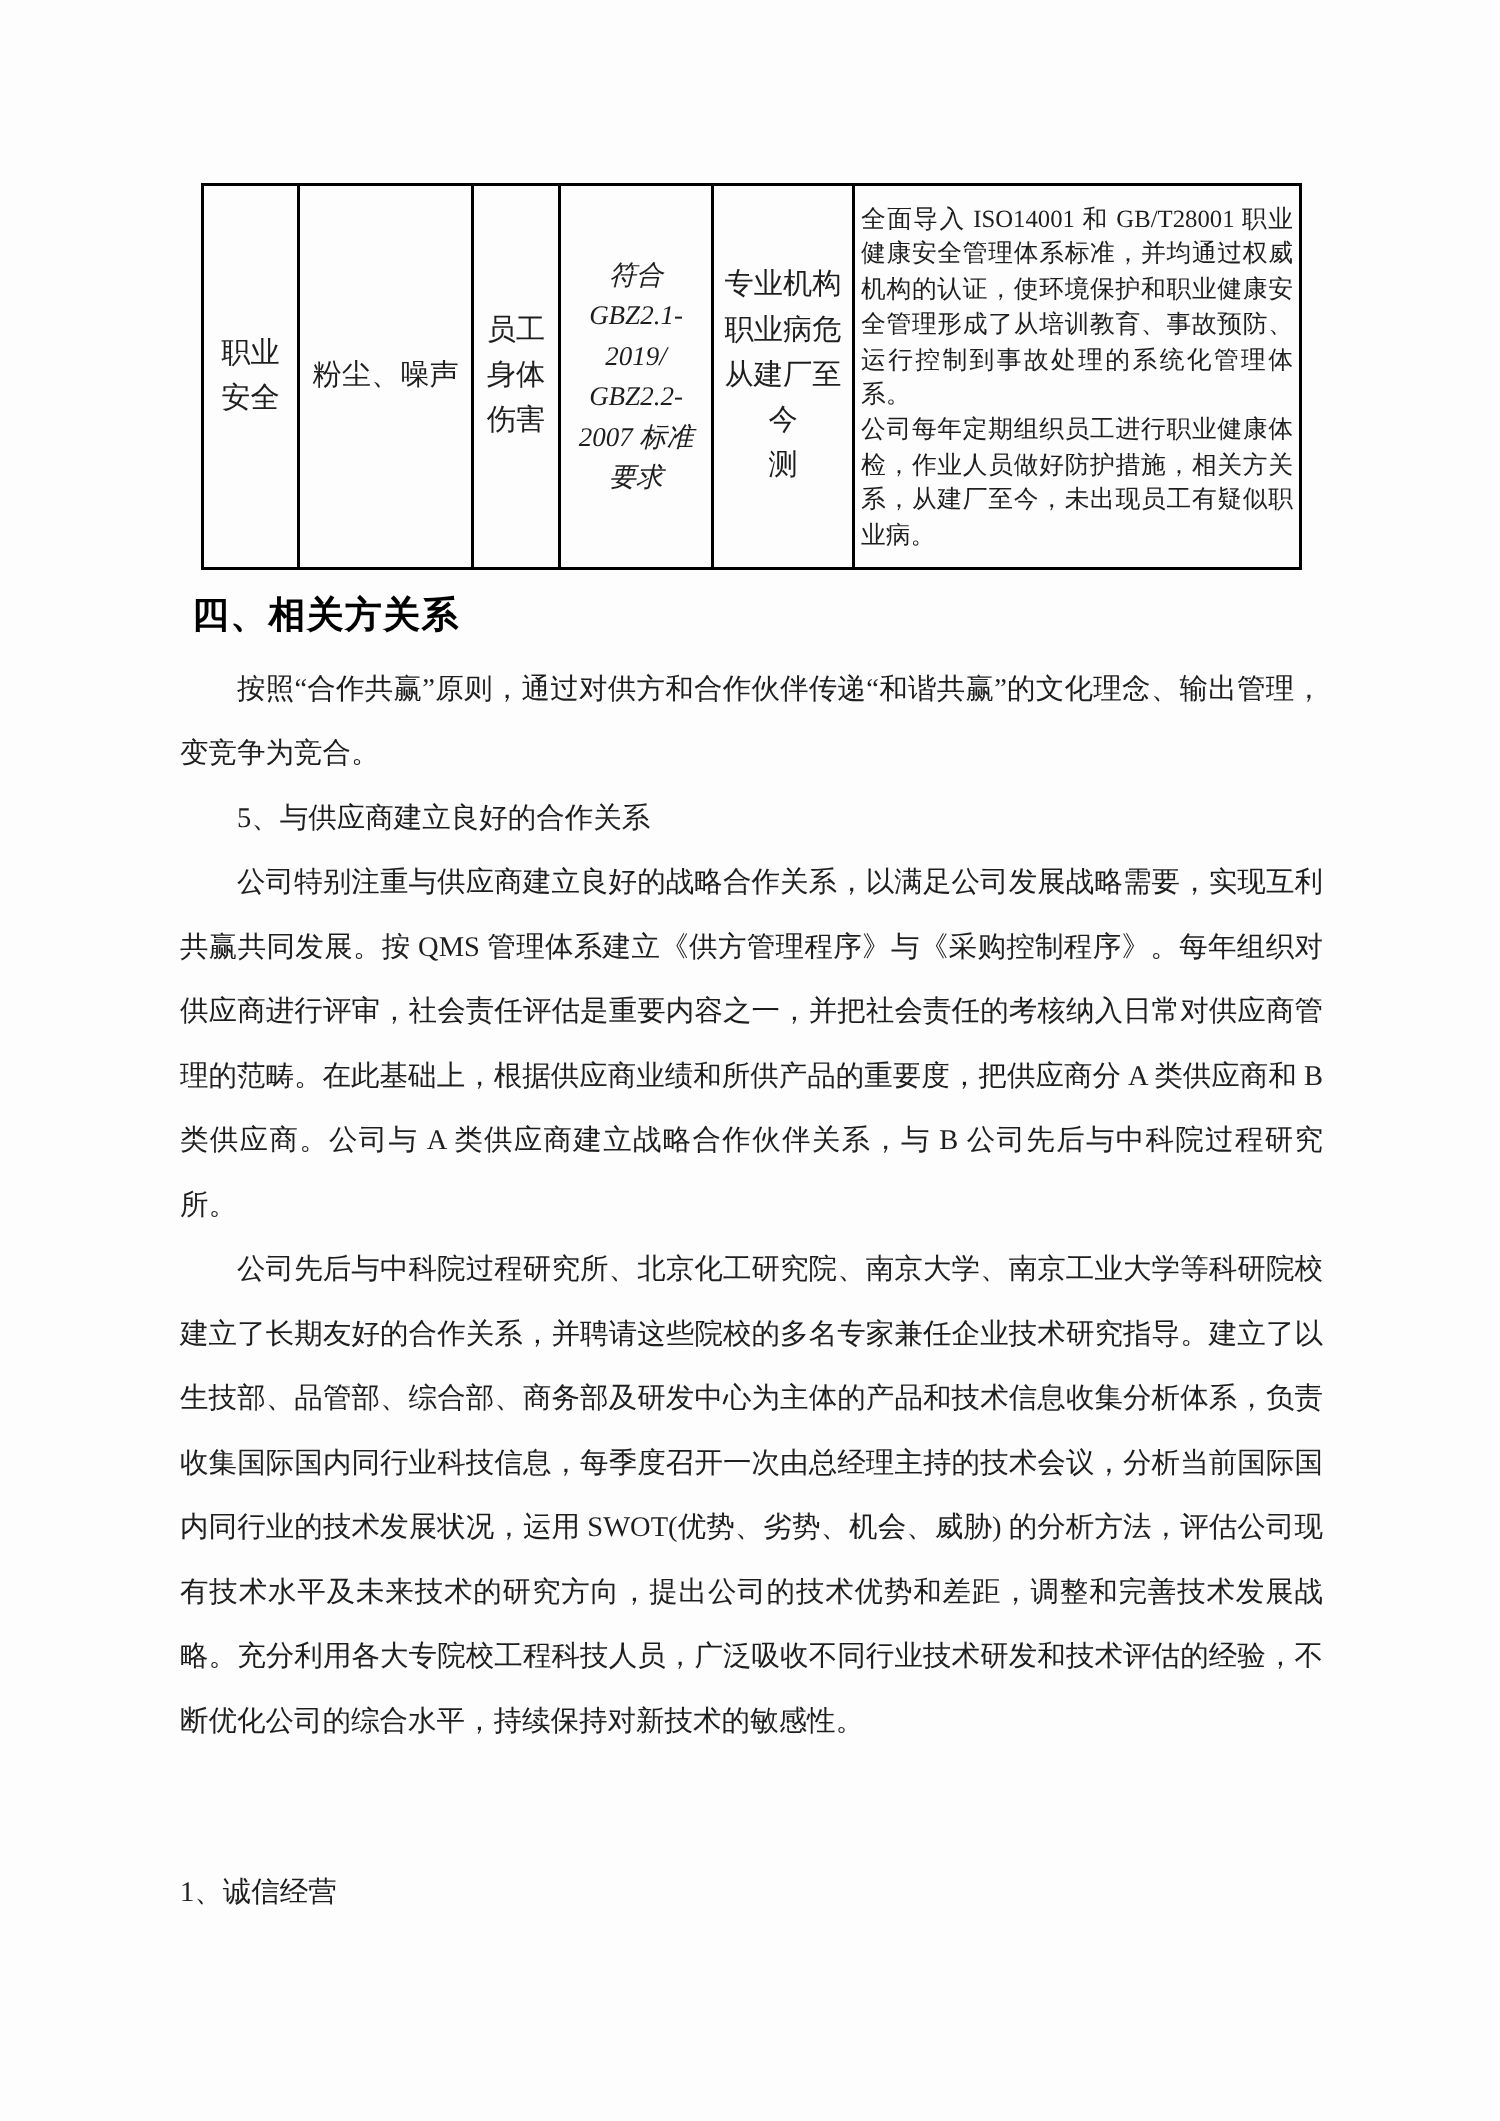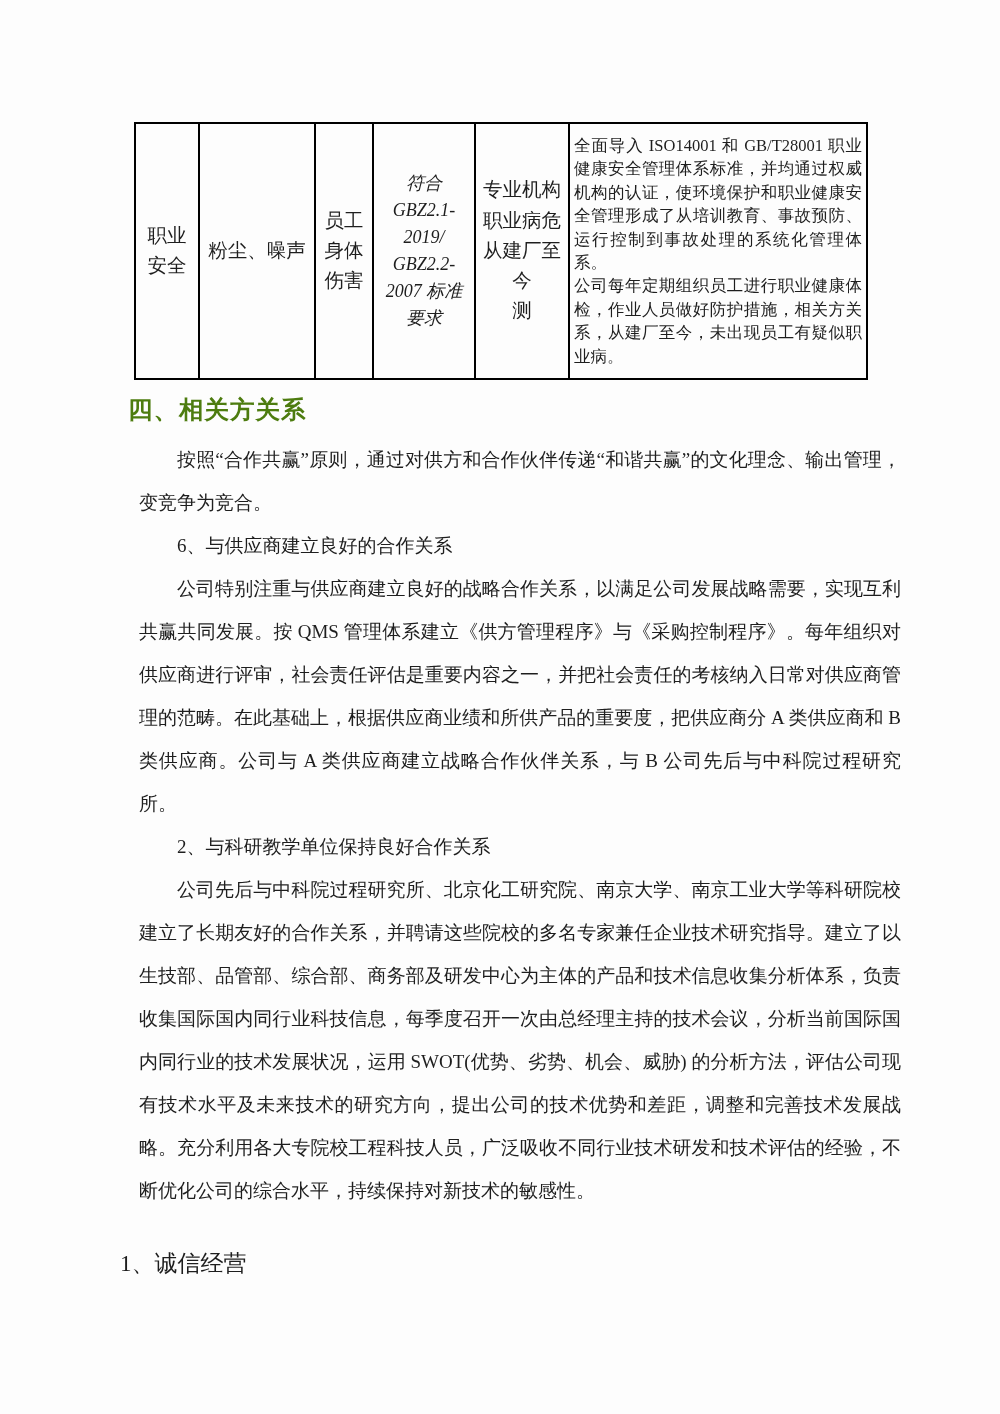--- a/index.html
+++ b/index.html
@@ -46,46 +46,45 @@
     font-size: 16.5px;
     line-height: 23.4px;
     padding: 2px 8px 4px 8px;
   }
   td.detail p { margin: 0; }
   
   .sec-heading {
     font-family: "Liberation Sans", "DejaVu Sans", sans-serif;
     font-weight: bold;
     font-size: 24.5px;
-    color: #4d7c0f;
+    color: #000000;
     letter-spacing: 1px;
     margin: 0;
     position: absolute;
     left: 128px;
   }
   #sec4-heading { top: 393px; }
   #sec5-heading { top: 1192px; }
   .bodytext {
     position: absolute;
     left: 120px;
     width: 762px;
     top: 438px;
     font-size: 19px;
     line-height: 43px;
     text-align: justify;
-    margin-left: 19px;
   }
   .bodytext p { margin: 0; }
   .indent { text-indent: 2em; }
   .sub-heading { text-indent: 2em; }
   #integrity-heading {
     position: absolute;
     left: 120px;
     top: 1248px;
-    font-size: 23px;
+    font-size: 19px;
     margin: 0;
   }
 </style>
 </head>
 <body>
 
 <div class="page">
 
   <div class="table-wrap">
     <table class="hazard">
@@ -121,22 +120,21 @@
         </td>
       </tr>
     </tbody>
       </table>
   </div>
 
   <h2 class="sec-heading" id="sec4-heading">四、相关方关系</h2>
 
   <div class="bodytext">
     <p class="indent">按照“合作共赢”原则，通过对供方和合作伙伴传递“和谐共赢”的文化理念、输出管理，变竞争为竞合。</p>
-    <p class="sub-heading">6、与供应商建立良好的合作关系</p>
+    <p class="sub-heading">5、与供应商建立良好的合作关系</p>
     <p class="indent">公司特别注重与供应商建立良好的战略合作关系，以满足公司发展战略需要，实现互利共赢共同发展。按 QMS 管理体系建立《供方管理程序》与《采购控制程序》。每年组织对供应商进行评审，社会责任评估是重要内容之一，并把社会责任的考核纳入日常对供应商管理的范畴。在此基础上，根据供应商业绩和所供产品的重要度，把供应商分 A 类供应商和 B 类供应商。公司与 A 类供应商建立战略合作伙伴关系，与 B 公司先后与中科院过程研究所。</p>
-    <p class="sub-heading">2、与科研教学单位保持良好合作关系</p>
     <p class="indent">公司先后与中科院过程研究所、北京化工研究院、南京大学、南京工业大学等科研院校建立了长期友好的合作关系，并聘请这些院校的多名专家兼任企业技术研究指导。建立了以生技部、品管部、综合部、商务部及研发中心为主体的产品和技术信息收集分析体系，负责收集国际国内同行业科技信息，每季度召开一次由总经理主持的技术会议，分析当前国际国内同行业的技术发展状况，运用 SWOT(优势、劣势、机会、威胁) 的分析方法，评估公司现有技术水平及未来技术的研究方向，提出公司的技术优势和差距，调整和完善技术发展战略。充分利用各大专院校工程科技人员，广泛吸收不同行业技术研发和技术评估的经验，不断优化公司的综合水平，持续保持对新技术的敏感性。</p>
   </div>
 
 
   <p id="integrity-heading">1、诚信经营</p>
 
 </div>
 
 </body></html>

